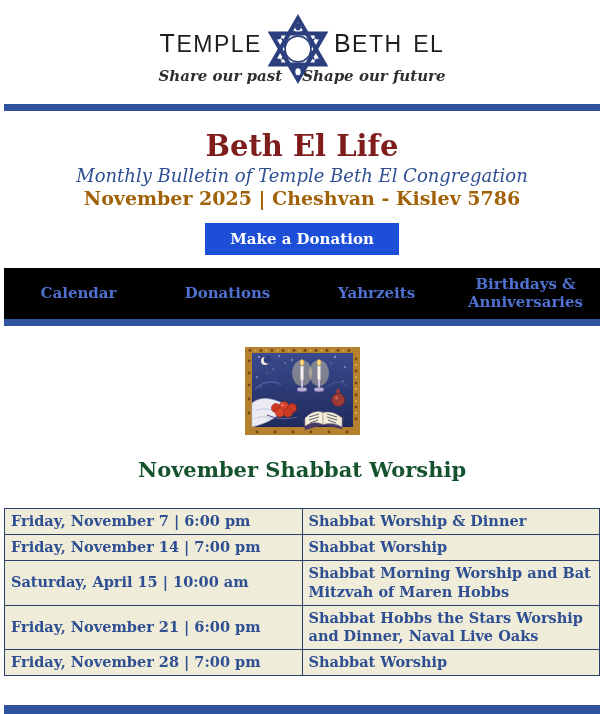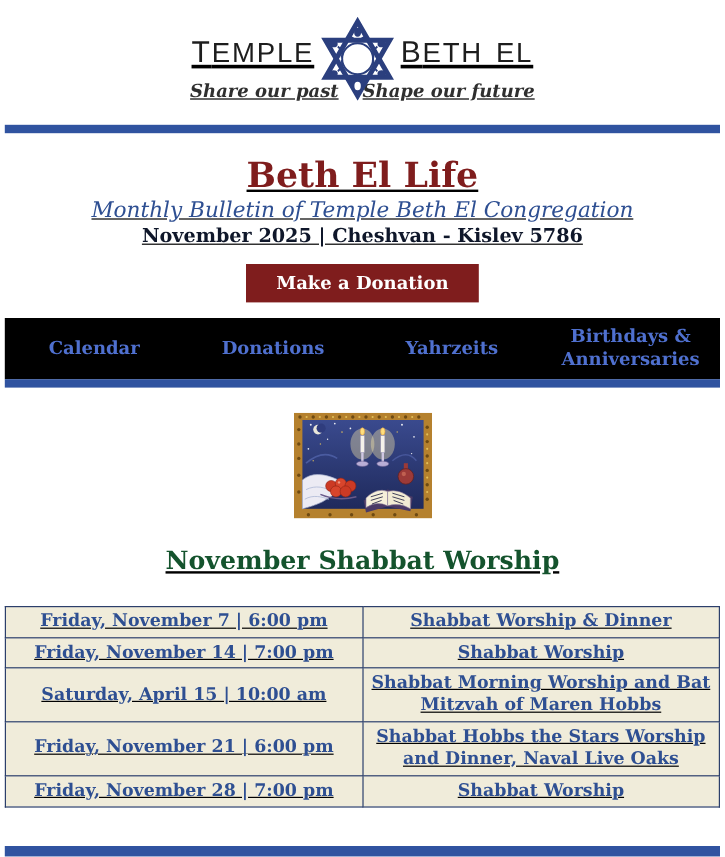--- a/index.html
+++ b/index.html
@@ -1,20 +1,19 @@
 <!DOCTYPE html>
 <html><head>
 <meta charset="utf-8">
 <style>
   html,body{margin:0;padding:0;background:#ffffff;}
   .page{
     width:604px;height:714px;background:#ffffff;position:relative;
     overflow:hidden;margin:0 auto;
     font-family:"DejaVu Serif","Liberation Serif",serif;
-    text-decoration:underline;
   }
   
   .logo-block{height:90px;padding-top:14px;position:relative;}
   .logo-row{display:flex;justify-content:center;align-items:center;gap:5px;height:52px;}
   .logo-text{
     font-family:"Liberation Sans",sans-serif;font-weight:400;
     font-size:33px;letter-spacing:1.5px;color:#1d1d1d;
     font-variant:small-caps;text-transform:lowercase;
   }
   .logo-text::first-letter{font-size:36px;}
@@ -23,23 +22,23 @@
     display:flex;justify-content:center;gap:20px;margin-top:1px;
     font-style:italic;font-size:15px;color:#2f2f2f;font-weight:bold;
   }
   
   .bar{height:7px;background:#3053a0;margin:0 4px;}
   .bar.bottom{position:absolute;bottom:0;left:4px;right:4px;height:9px;margin:0;}
   
   .masthead{text-align:center;padding-top:19px;}
   .masthead h1{margin:0;font-size:29px;line-height:1.15;color:#7f1d1d;font-weight:bold;}
   .subtitle{font-size:18px;font-style:italic;color:#2e4f92;margin-top:3px;line-height:1.1;text-align:center;}
-  .dateline{font-size:16px;font-weight:bold;color:#0f172a;margin-top:2px;line-height:1.15;}
+  .dateline{font-size:19px;font-weight:bold;color:#a16207;margin-top:2px;line-height:1.15;}
   .donate-btn{
-    display:inline-block;margin-top:13px;background:#7f1d1d;color:#ffffff;
+    display:inline-block;margin-top:13px;background:#1d4ed8;color:#ffffff;
     font-weight:bold;font-size:15px;padding:7px 25px;text-decoration:none;cursor:pointer;
   }
   
   .navbar{margin:13px 4px 0;background:#000000;display:flex;height:51px;}
   .nav-item{
     flex:1;display:flex;align-items:center;justify-content:center;text-align:center;
     color:#4f70cf;font-weight:bold;font-size:15px;line-height:1.25;
     cursor:pointer;padding:0 10px;text-decoration:none;
   }
   
@@ -47,21 +46,21 @@
   
   .section-heading{
     margin:23px 0 0;text-align:center;font-size:21px;line-height:1.15;
     color:#14532d;font-weight:bold;
   }
   
   .schedule{margin:26px 4px 0;}
   .schedule table{width:100%;border-collapse:collapse;table-layout:fixed;}
   .schedule td{
     border:1px solid #2c3f6b;background:#f0ecda;color:#2e4f92;
-    font-weight:bold;font-size:14.5px;text-align:center;
+    font-weight:bold;font-size:14.5px;text-align:left;
     padding:3px 6px;line-height:1.3;
   }
 </style>
 </head>
 <body>
 
 <div class="page">
 
   <header class="logo-block">
     <div class="logo-row">

